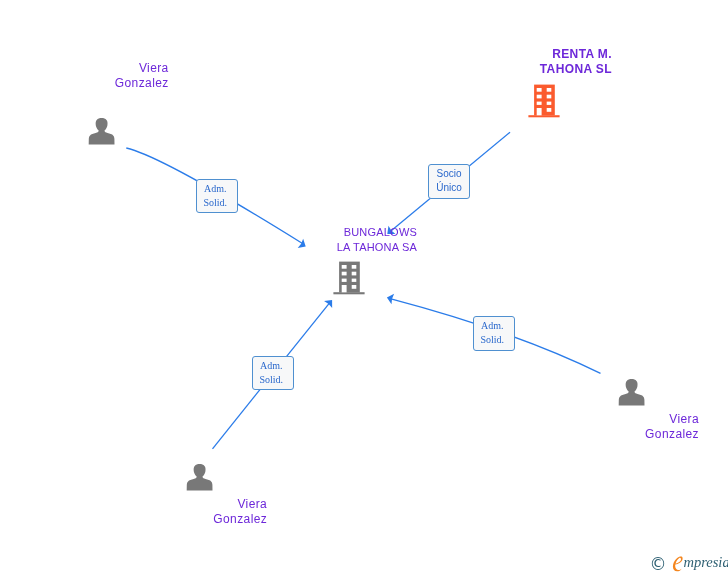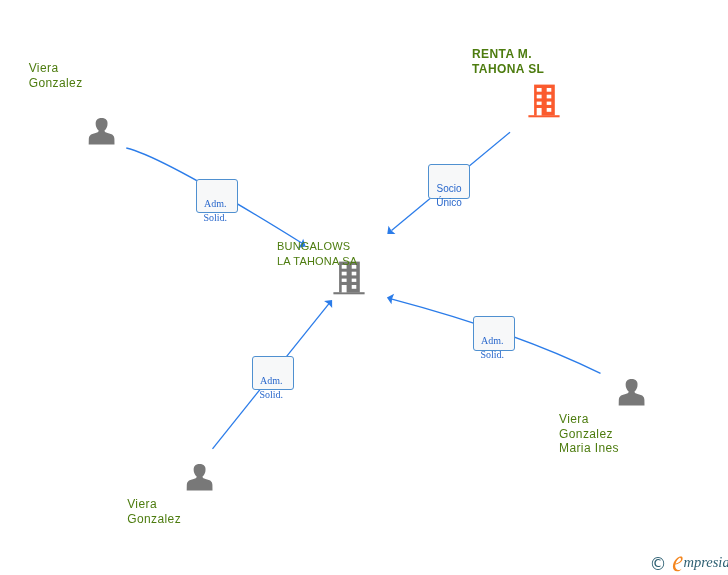--- a/index.html
+++ b/index.html
@@ -2,25 +2,25 @@
 <html><head>
 <meta charset="utf-8">
 <title>Empresia network</title>
 <style>
 html,body{margin:0;padding:0;}
 body{width:728px;height:575px;background:#ffffff;font-family:"Liberation Sans",sans-serif;overflow:hidden;}
 #stage{position:relative;width:728px;height:575px;background:#ffffff;}
 #edge-layer{position:absolute;left:0;top:0;width:728px;height:575px;}
 .node{position:absolute;}
 .node-icon{position:absolute;}
-.node-label{position:absolute;text-align:left;color:#4d7c0f;font-size:12px;letter-spacing:0.4px;line-height:14.7px;white-space:nowrap;}
+.node-label{position:absolute;text-align:right;color:#6d28d9;font-size:12px;letter-spacing:0.4px;line-height:14.7px;white-space:nowrap;}
 .node-label.company{font-size:11px;letter-spacing:0.2px;line-height:14.7px;}
 .node-label .l{display:block;}
 .node-label.bold{font-weight:bold;}
-.edge-label{position:absolute;border:1px solid #4f90d0;background:#f7f8f9;border-radius:3px;color:#2a68cc;font-size:10px;text-align:center;box-sizing:border-box;padding-top:17px;}
+.edge-label{position:absolute;border:1px solid #4f90d0;background:#f7f8f9;border-radius:3px;color:#2a68cc;font-size:10px;text-align:center;box-sizing:border-box;padding-top:2px;}
 .edge-label .l{display:block;line-height:14px;position:relative;}
 .edge-label.shift .l{left:-1.5px;font-family:Liberation Serif, serif;}
 #watermark{position:absolute;left:649.5px;top:554.5px;white-space:nowrap;}
 #wm-c{display:inline-block;color:#2e6073;font-family:"DejaVu Sans",sans-serif;font-size:17px;line-height:15px;vertical-align:top;position:relative;top:2px;}
 #wm-brand{display:inline-block;font-family:"Liberation Serif",serif;font-style:italic;font-size:14.5px;line-height:15px;vertical-align:top;margin-left:1px;}
 #wm-e{display:inline-block;vertical-align:top;position:relative;top:1px;}
 #wm-r{color:#2e6073;}
 </style>
 </head>
 <body>
@@ -63,21 +63,21 @@
           <rect x="18.7" y="4.0" width="4.6" height="3.7"></rect>
           <rect x="8.7" y="10.7" width="4.9" height="3.7"></rect>
           <rect x="18.7" y="10.7" width="4.6" height="3.7"></rect>
           <rect x="8.7" y="17.6" width="4.9" height="3.3"></rect>
           <rect x="18.7" y="17.6" width="4.6" height="3.3"></rect>
           <rect x="8.7" y="24.0" width="4.9" height="7.3"></rect>
           <rect x="18.7" y="24.0" width="4.6" height="3.8"></rect>
         </g>
       </svg>
   </div>
-  <div class="node-label company" style="left:277px;top:224.9px;width:140px;margin-top:14px;">
+  <div class="node-label company" style="left:277px;top:224.9px;width:140px;">
     <span class="l">BUNGALOWS</span>
     <span class="l">LA TAHONA SA</span>
   </div>
 
   <div class="node" style="left:528.1px;top:84.0px;width:32px;height:34px;">
     <svg class="node-icon" width="32" height="34" viewBox="0 0 32 34">
         <g fill="#fb5b2e">
           <rect x="6.1" y="0.6" width="20.7" height="30.8"></rect>
           <rect x="0.4" y="31.2" width="31.2" height="2.1"></rect>
         </g>
@@ -99,21 +99,20 @@
   </div>
 
   <div class="node" style="left:618px;top:379px;width:27px;height:27px;">
     <svg class="node-icon" width="27" height="27" viewBox="0 0 27 27">
         <path fill="#787878" d="M0.7,26.4 L0.8,20.7 C0.9,19.0 1.6,17.6 3.0,16.5 C4.6,15.8 7.4,15.1 9.0,14.6 C10.1,14.2 10.6,13.6 10.7,12.6 C10.0,11.9 8.5,10.3 7.9,8.0 C7.4,5.0 7.6,3.2 8.7,1.9 C9.8,0.6 11.6,0.0 13.6,0.0 C15.6,0.0 17.4,0.6 18.5,1.9 C19.6,3.2 19.8,5.0 19.3,8.0 C18.7,10.3 17.2,11.9 16.5,12.6 C16.6,13.6 17.1,14.2 18.2,14.6 C19.8,15.1 22.6,15.8 24.2,16.5 C25.6,17.6 26.3,19.0 26.4,20.7 L26.5,26.4 Z"></path>
       </svg>
   </div>
   <div class="node-label" style="left:559px;top:412px;width:140px;">
     <span class="l">Viera</span>
     <span class="l">Gonzalez</span>
-    <span class="l">Maria Ines</span>
   </div>
 
   <div class="node" style="left:186px;top:464px;width:27px;height:27px;">
     <svg class="node-icon" width="27" height="27" viewBox="0 0 27 27">
         <path fill="#787878" d="M0.7,26.4 L0.8,20.7 C0.9,19.0 1.6,17.6 3.0,16.5 C4.6,15.8 7.4,15.1 9.0,14.6 C10.1,14.2 10.6,13.6 10.7,12.6 C10.0,11.9 8.5,10.3 7.9,8.0 C7.4,5.0 7.6,3.2 8.7,1.9 C9.8,0.6 11.6,0.0 13.6,0.0 C15.6,0.0 17.4,0.6 18.5,1.9 C19.6,3.2 19.8,5.0 19.3,8.0 C18.7,10.3 17.2,11.9 16.5,12.6 C16.6,13.6 17.1,14.2 18.2,14.6 C19.8,15.1 22.6,15.8 24.2,16.5 C25.6,17.6 26.3,19.0 26.4,20.7 L26.5,26.4 Z"></path>
       </svg>
   </div>
   <div class="node-label" style="left:127.2px;top:497.1px;width:140px;">
     <span class="l">Viera</span>
     <span class="l">Gonzalez</span>

